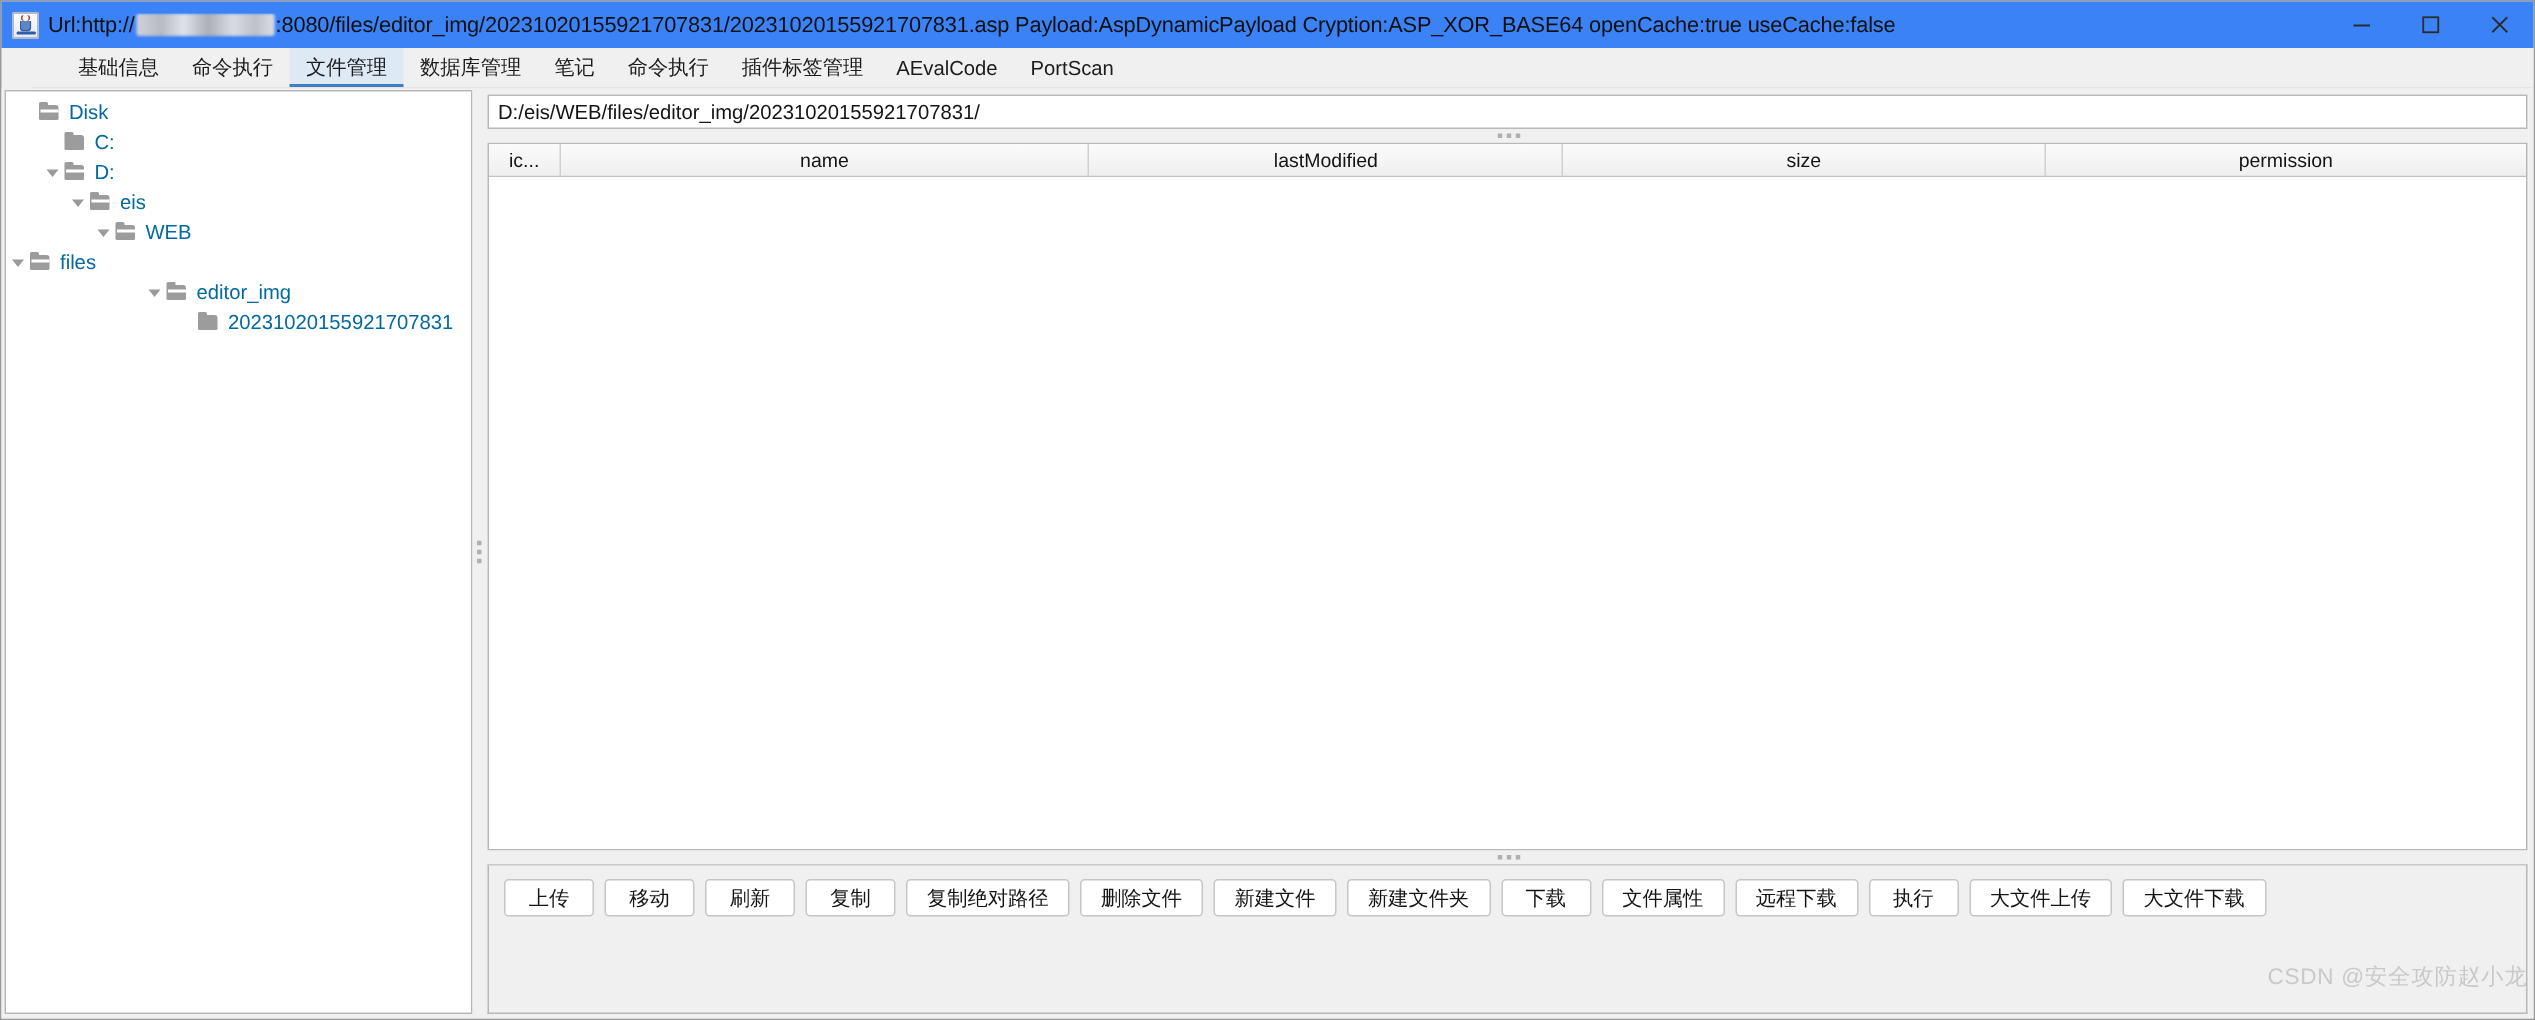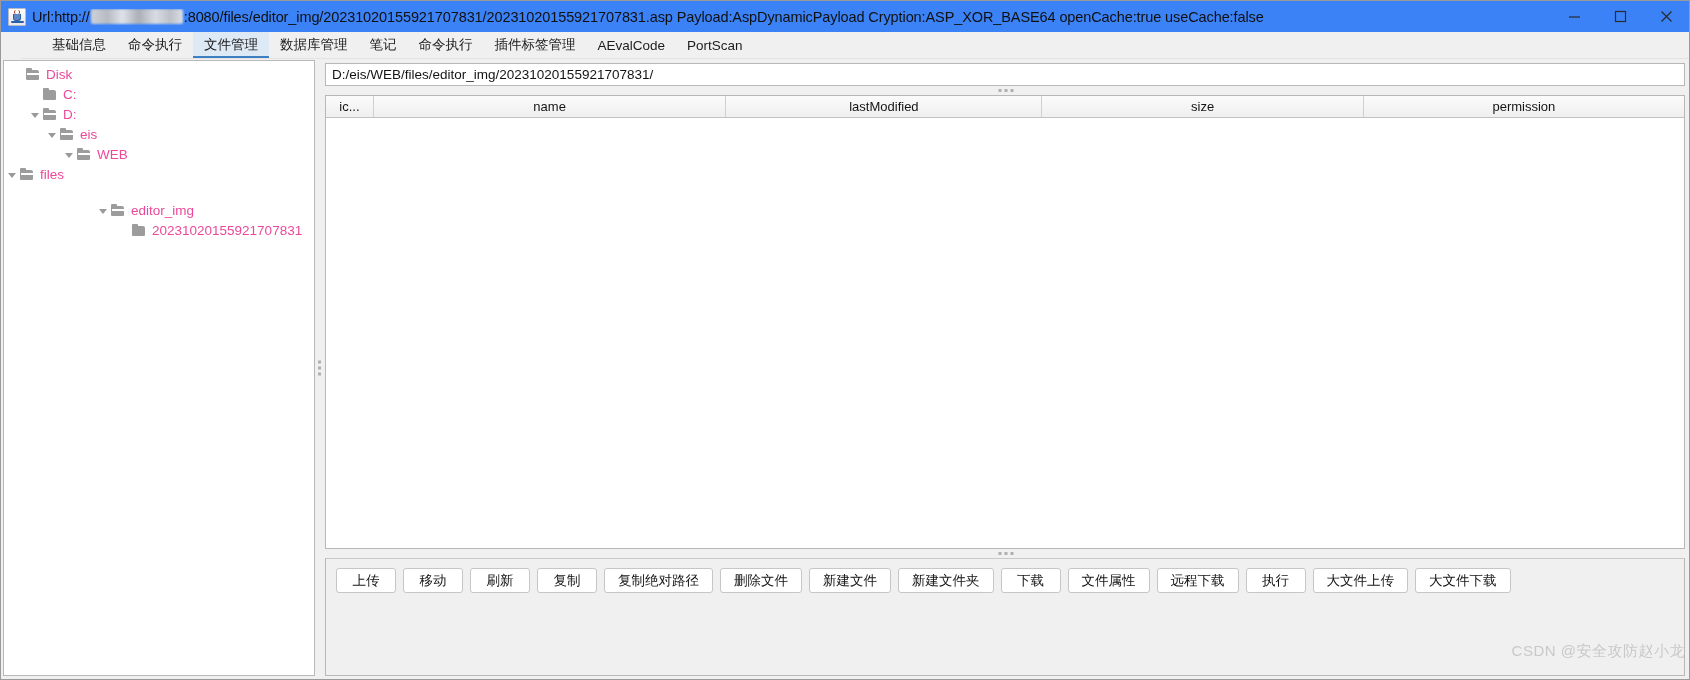--- a/index.html
+++ b/index.html
@@ -170,21 +170,21 @@
     background: #f0f0f0;
   }
 
   
   .tree { padding: 4px 0 0 0; }
   .tnode {
     height: 20px;
     display: flex;
     align-items: center;
     font-size: 13.5px;
-    color: #ec4899;
+    color: #0369a1;
     white-space: nowrap;
     cursor: default;
   }
   .tarrow {
     width: 15px; flex: 0 0 15px;
     display: flex; align-items: center; justify-content: center;
   }
   .tarrow .caret {
     width: 0; height: 0;
     border-left: 4.5px solid transparent;
@@ -276,21 +276,21 @@
   .th:last-child { border-right: none; }
   .tbody { flex: 1 1 auto; background: #ffffff; }
 
   
   .btn-panel {
     flex: 0 0 auto;
     margin: 0 2px 0 1px;
     border: 1px solid #b8b8b8;
     border-top: 1px solid #c8c8c8;
     background: #f0f0f0;
-    height: 118px;
+    height: 100px;
     padding: 9px 8px 0 10px;
   }
   .btn-row {
     display: flex;
     gap: 7px;
     flex-wrap: nowrap;
   }
   .jbtn {
     height: 25px;
     min-width: 60px;
@@ -431,21 +431,21 @@
           </div>
           <div class="tnode" style="">
             <span class="tarrow">
               <span class="caret"></span>
             </span>
             <span class="ticon">
               <span class="folder-open"></span>
             </span>
             <span class="tlabel">files</span>
           </div>
-          <div class="tnode" style="padding-left: 91px; margin-top: 16px;">
+          <div class="tnode" style="padding-left: 91px;">
             <span class="tarrow">
               <span class="caret"></span>
             </span>
             <span class="ticon">
               <span class="folder-open"></span>
             </span>
             <span class="tlabel">editor_img</span>
           </div>
           <div class="tnode" style="padding-left: 112px;">
             <span class="tarrow"></span>

